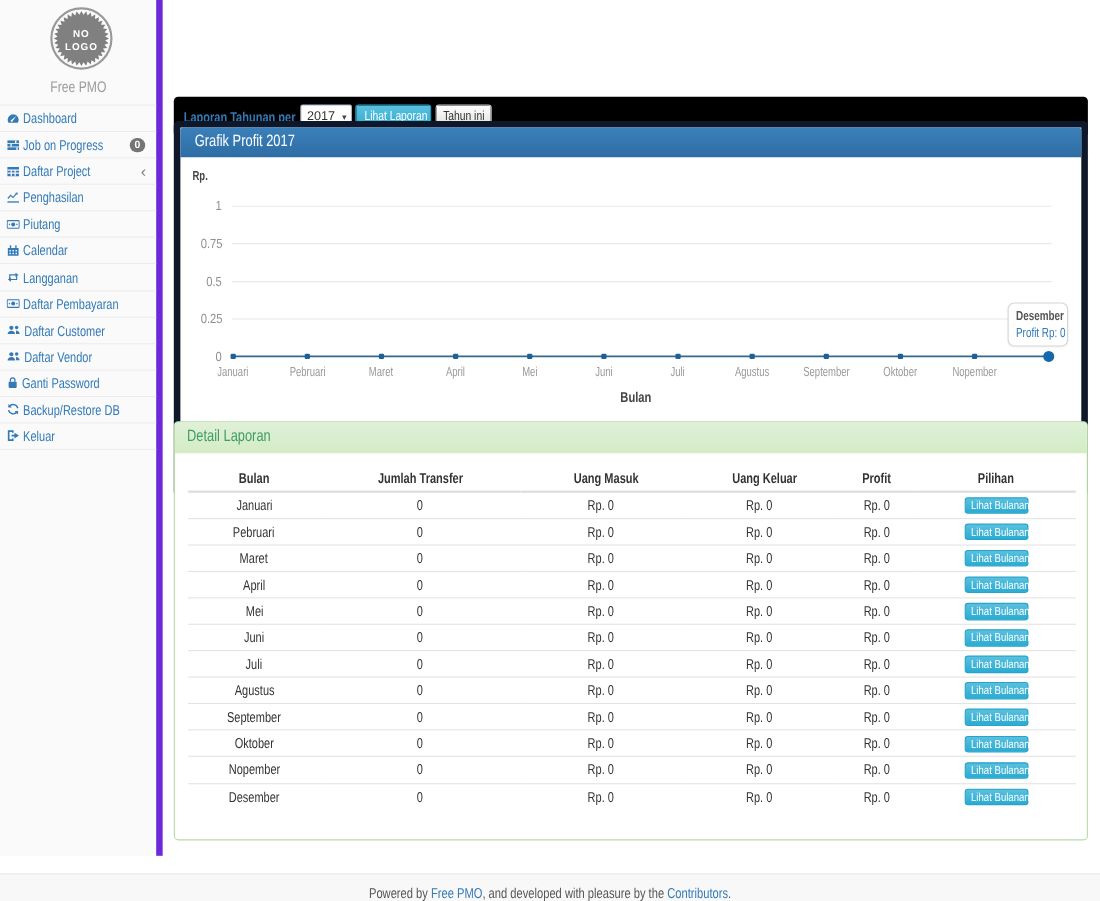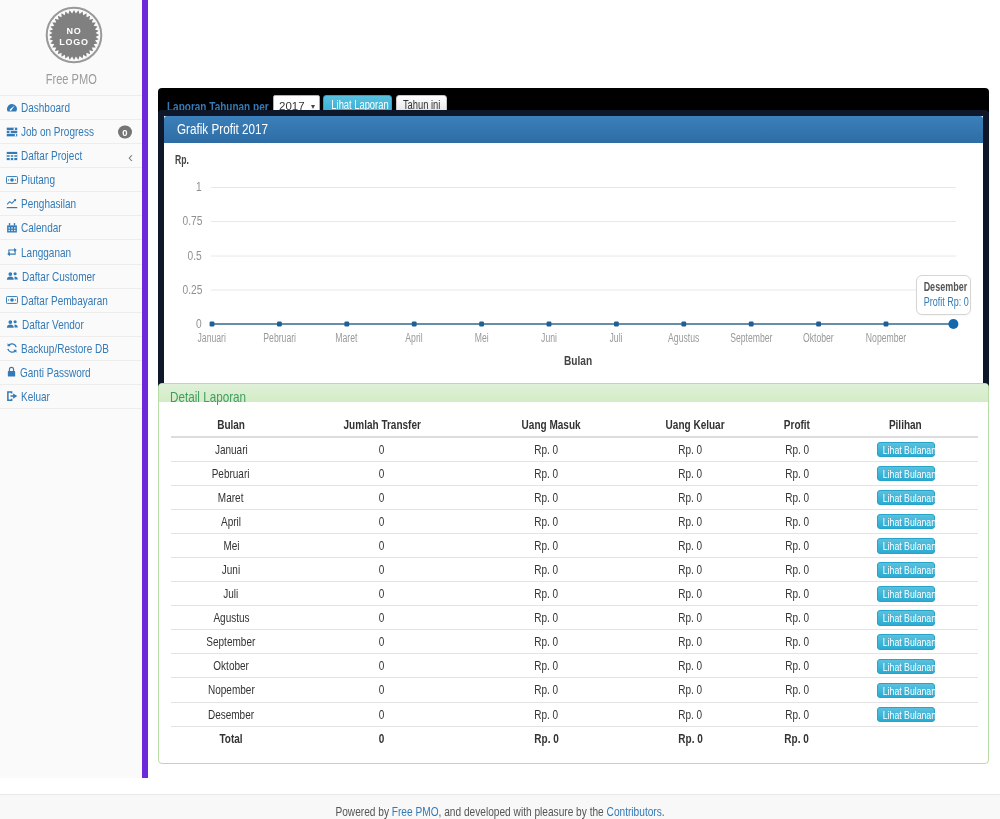--- a/index.html
+++ b/index.html
@@ -47,21 +47,21 @@
 #rpLab .sl { transform:scaleX(0.72); }
 #bulanLab { position:absolute; left:379.5px; top:210px; font-size:13px; font-weight:bold; color:#444; width:70px; text-align:center; }
 #bulanLab .sc { transform:scaleX(0.78); }
 #tooltip { position:absolute; left:752px; top:132.5px; width:55px; height:40px; background:#fff; border:1px solid #d5d5d5; border-radius:6px; text-align:center; font-size:12px; padding-top:4px; box-shadow:0 1px 2px rgba(0,0,0,.04); }
 #tooltip b { color:#555; display:block; line-height:15px; }
 #tooltip .pr { color:#337ab7; line-height:15px; }
 #tooltip .sc { transform:scaleX(0.75); width:100%; }
 
 
 #tablePanel { position:absolute; left:10px; top:383px; width:831px; height:381px; border:1px solid #b7dca5; border-radius:4px; background:#fff; }
-#tableHead { height:18px; background:linear-gradient(#dff0d8, #d3ecc5); border-radius:3px 3px 0 0; color:#3f9d63; font-size:15px; line-height:25px; padding-left:11px; }
+#tableHead { height:28px; background:linear-gradient(#dff0d8, #d3ecc5); border-radius:3px 3px 0 0; color:#3f9d63; font-size:15px; line-height:25px; padding-left:11px; }
 #tableHead .sl { transform:scaleX(0.78); }
 #tableBody { padding:10px 11px 0 11.5px; }
 table { border-collapse:collapse; width:807px; table-layout:fixed; font-size:13px; color:#333; }
 th { font-weight:bold; border-bottom:2px solid #ddd; height:25px; }
 td { border-top:1px solid #e3e3e3; height:24.1px; }
 th.c, td.c { text-align:center; }
 th.r, td.r { text-align:center; padding-right:8px; }
 tr.total td { font-weight:bold; }
 .btnXs { display:inline-block; width:58px; height:15.5px; line-height:14px; border-radius:3px; background:linear-gradient(#5bc0de, #2aabd2); border:1px solid #28a4c9; color:#fff; font-size:10.5px; text-align:center; vertical-align:middle; }
 .btnXs .sc { transform:scaleX(0.83); width:100%; }
@@ -118,36 +118,36 @@
               <path d="M1 6.2h14M1 9.8h14M5.66 6.2v7.3M10.33 6.2v7.3"></path>
             </g>
           </svg>
           <span class="sl">Daftar Project</span>
         </a>
         <span class="chev">‹</span>
       </li>
     <li>
         <a href="#">
           <svg width="12" height="12" viewBox="0 0 16 16">
+            <path fill="none" stroke="#337ab7" stroke-width="1.4" d="M1.5 8.6l3.4-3.8 3 2.4 4.6-5"></path>
+            <path fill="#337ab7" d="M13.6 1.3l-3.4.6 2.8 2.6z"></path>
+            <rect x="1" y="12" width="14" height="1.6" fill="#337ab7"></rect>
+          </svg>
+          <span class="sl">Penghasilan</span>
+        </a>
+      </li>
+    <li>
+        <a href="#">
+          <svg width="12" height="12" viewBox="0 0 16 16">
             <rect x="0.7" y="3.4" width="14.6" height="9.2" rx="1" fill="none" stroke="#337ab7" stroke-width="1.3"></rect>
             <circle cx="8" cy="8" r="2.4" fill="#337ab7"></circle>
             <rect x="2.7" y="7.2" width="1.5" height="1.6" fill="#337ab7"></rect>
             <rect x="11.8" y="7.2" width="1.5" height="1.6" fill="#337ab7"></rect>
           </svg>
           <span class="sl">Piutang</span>
-        </a>
-      </li>
-    <li>
-        <a href="#">
-          <svg width="12" height="12" viewBox="0 0 16 16">
-            <path fill="none" stroke="#337ab7" stroke-width="1.4" d="M1.5 8.6l3.4-3.8 3 2.4 4.6-5"></path>
-            <path fill="#337ab7" d="M13.6 1.3l-3.4.6 2.8 2.6z"></path>
-            <rect x="1" y="12" width="14" height="1.6" fill="#337ab7"></rect>
-          </svg>
-          <span class="sl">Penghasilan</span>
         </a>
       </li>
     <li>
         <a href="#">
           <svg width="12" height="12" viewBox="0 0 16 16">
             <path fill="#337ab7" d="M1.5 4.5h13V14h-13z"></path>
             <rect x="3.8" y="1.3" width="1.8" height="3.4" rx=".6" fill="#337ab7"></rect>
             <rect x="10.4" y="1.3" width="1.8" height="3.4" rx=".6" fill="#337ab7"></rect>
             <g fill="#fbfbfb">
               <rect x="3.4" y="7" width="1.8" height="1.8"></rect>
@@ -168,73 +168,73 @@
               <path d="M3.8 10.2V5.2h8"></path>
               <path d="M12.2 5.8v5H4.2"></path>
             </g>
             <path fill="#337ab7" d="M10.8 2.5l3.6 2.7-3.6 2.7zM5.2 8.1L1.6 10.8l3.6 2.7z"></path>
           </svg>
           <span class="sl">Langganan</span>
         </a>
       </li>
     <li>
         <a href="#">
+          <svg width="12" height="12" viewBox="0 0 16 16">
+            <rect x="0.7" y="3.4" width="14.6" height="9.2" rx="1" fill="none" stroke="#337ab7" stroke-width="1.3"></rect>
+            <circle cx="8" cy="8" r="2.4" fill="#337ab7"></circle>
+            <rect x="2.7" y="7.2" width="1.5" height="1.6" fill="#337ab7"></rect>
+            <rect x="11.8" y="7.2" width="1.5" height="1.6" fill="#337ab7"></rect>
+          </svg>
+          <span class="sl">Daftar Pembayaran</span>
+        </a>
+      </li>
+    <li>
+        <a href="#">
           <svg width="13" height="12" viewBox="0 0 17 16">
             <g fill="#337ab7">
               <circle cx="5.6" cy="5.4" r="2.5"></circle>
               <path d="M1 13c0-2.6 2.1-4.2 4.6-4.2S10.2 10.4 10.2 13z"></path>
               <circle cx="12" cy="5" r="2.1"></circle>
               <path d="M11.2 8.6c2.4 0 4.4 1.6 4.4 4.1h-4.4z"></path>
             </g>
           </svg>
           <span class="sl">Daftar Customer</span>
         </a>
       </li>
     <li>
         <a href="#">
-          <svg width="12" height="12" viewBox="0 0 16 16">
-            <rect x="0.7" y="3.4" width="14.6" height="9.2" rx="1" fill="none" stroke="#337ab7" stroke-width="1.3"></rect>
-            <circle cx="8" cy="8" r="2.4" fill="#337ab7"></circle>
-            <rect x="2.7" y="7.2" width="1.5" height="1.6" fill="#337ab7"></rect>
-            <rect x="11.8" y="7.2" width="1.5" height="1.6" fill="#337ab7"></rect>
-          </svg>
-          <span class="sl">Daftar Pembayaran</span>
-        </a>
-      </li>
-    <li>
-        <a href="#">
           <svg width="13" height="12" viewBox="0 0 17 16">
             <g fill="#337ab7">
               <circle cx="5.6" cy="5.4" r="2.5"></circle>
               <path d="M1 13c0-2.6 2.1-4.2 4.6-4.2S10.2 10.4 10.2 13z"></path>
               <circle cx="12" cy="5" r="2.1"></circle>
               <path d="M11.2 8.6c2.4 0 4.4 1.6 4.4 4.1h-4.4z"></path>
             </g>
           </svg>
           <span class="sl">Daftar Vendor</span>
         </a>
       </li>
     <li>
         <a href="#">
+          <svg width="11" height="12" viewBox="0 0 15 16">
+            <rect x="2.5" y="6.7" width="10" height="7.6" rx="1" fill="#337ab7"></rect>
+            <path fill="none" stroke="#337ab7" stroke-width="1.6" d="M4.7 6.7V4.6a2.8 2.8 0 0 1 5.6 0v2.1"></path>
+          </svg>
+          <span class="sl">Ganti Password</span>
+        </a>
+      </li>
+    <li>
+        <a href="#">
           <svg width="12" height="12" viewBox="0 0 16 16">
             <path fill="none" stroke="#337ab7" stroke-width="1.7" d="M13.6 6.8A5.8 5.8 0 0 0 3.2 4.9"></path>
             <path fill="#337ab7" d="M2.1 1.6v4.2h4.2z"></path>
             <path fill="none" stroke="#337ab7" stroke-width="1.7" d="M2.4 9.2a5.8 5.8 0 0 0 10.4 1.9"></path>
             <path fill="#337ab7" d="M13.9 14.4v-4.2H9.7z"></path>
           </svg>
           <span class="sl">Backup/Restore DB</span>
-        </a>
-      </li>
-    <li>
-        <a href="#">
-          <svg width="11" height="12" viewBox="0 0 15 16">
-            <rect x="2.5" y="6.7" width="10" height="7.6" rx="1" fill="#337ab7"></rect>
-            <path fill="none" stroke="#337ab7" stroke-width="1.6" d="M4.7 6.7V4.6a2.8 2.8 0 0 1 5.6 0v2.1"></path>
-          </svg>
-          <span class="sl">Ganti Password</span>
         </a>
       </li>
     <li>
         <a href="#">
           <svg width="12" height="12" viewBox="0 0 16 16">
             <path fill="#337ab7" d="M1.5 1.5h7v3h-2v-1h-3v9h3v-1h2v3h-7z"></path>
             <path fill="#337ab7" d="M9.5 4.5l5.5 3.5-5.5 3.5V9H6V7h3.5z"></path>
           </svg>
           <span class="sl">Keluar</span>
         </a>
@@ -411,27 +411,19 @@
               <td class="c"><a class="btnXs" href="#"><span class="sc">Lihat Bulanan</span></a></td>
             </tr>
 <tr>
               <td class="c"><span class="sc">Desember</span></td>
               <td class="c"><span class="sc">0</span></td>
               <td class="r"><span class="sr">Rp. 0</span></td>
               <td class="r"><span class="sr">Rp. 0</span></td>
               <td class="r"><span class="sr">Rp. 0</span></td>
               <td class="c"><a class="btnXs" href="#"><span class="sc">Lihat Bulanan</span></a></td>
             </tr>
-<tr class="total">
-              <td class="c"><span class="sc">Total</span></td>
-              <td class="c"><span class="sc">0</span></td>
-              <td class="r"><span class="sr">Rp. 0</span></td>
-              <td class="r"><span class="sr">Rp. 0</span></td>
-              <td class="r"><span class="sr">Rp. 0</span></td>
-              <td class="c"></td>
-            </tr>
         </tbody>
       </table>
     </div>
   </div>
 </div>
 
 <div id="footer"><span class="sc">Powered by <a href="#">Free PMO</a>, and developed with pleasure by the <a href="#">Contributors</a>.</span></div>
 
 </body></html>

